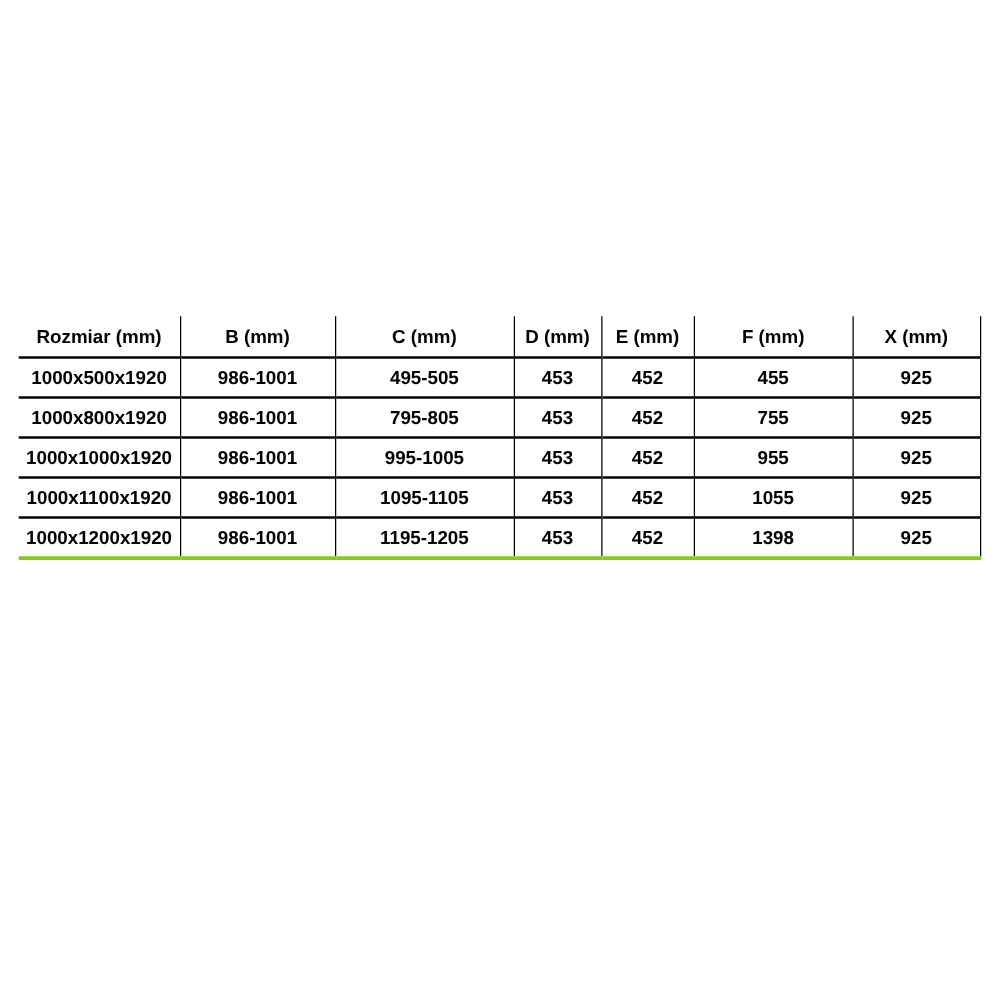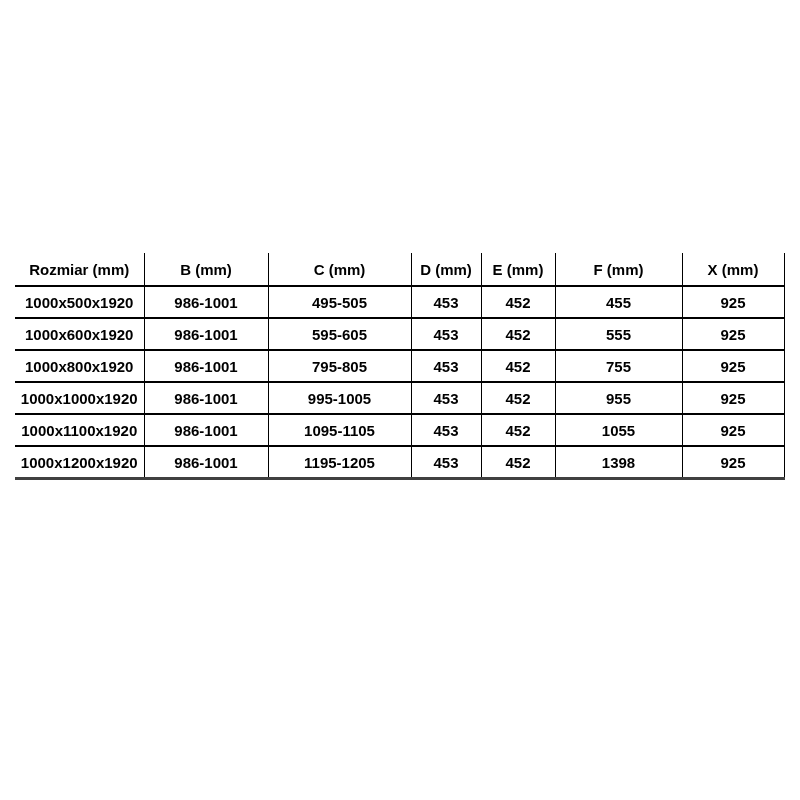--- a/index.html
+++ b/index.html
@@ -48,21 +48,21 @@
   table.spec th:first-child,
   table.spec td:first-child {
     border-left: none;
   }
   table.spec th:last-child,
   table.spec td:last-child {
     border-right: 1px solid #000000;
     margin-top: 40px;
   }
   table.spec tbody tr:last-child td {
-    border-bottom: 3px solid #404040;
+    border-bottom: 3px solid #84cc16;
   }
 </style>
 </head>
 <body>
 
 <div class="page">
   <table class="spec">
     <colgroup>
       <col style="width:129px">
       <col style="width:124px">
@@ -84,29 +84,20 @@
         </tr>
     </thead>
     <tbody id="table-body">
         <tr>
           <td>1000x500x1920</td>
           <td>986-1001</td>
           <td>495-505</td>
           <td>453</td>
           <td>452</td>
           <td>455</td>
-          <td>925</td>
-        </tr>
-        <tr>
-          <td>1000x600x1920</td>
-          <td>986-1001</td>
-          <td>595-605</td>
-          <td>453</td>
-          <td>452</td>
-          <td>555</td>
           <td>925</td>
         </tr>
         <tr>
           <td>1000x800x1920</td>
           <td>986-1001</td>
           <td>795-805</td>
           <td>453</td>
           <td>452</td>
           <td>755</td>
           <td>925</td>

